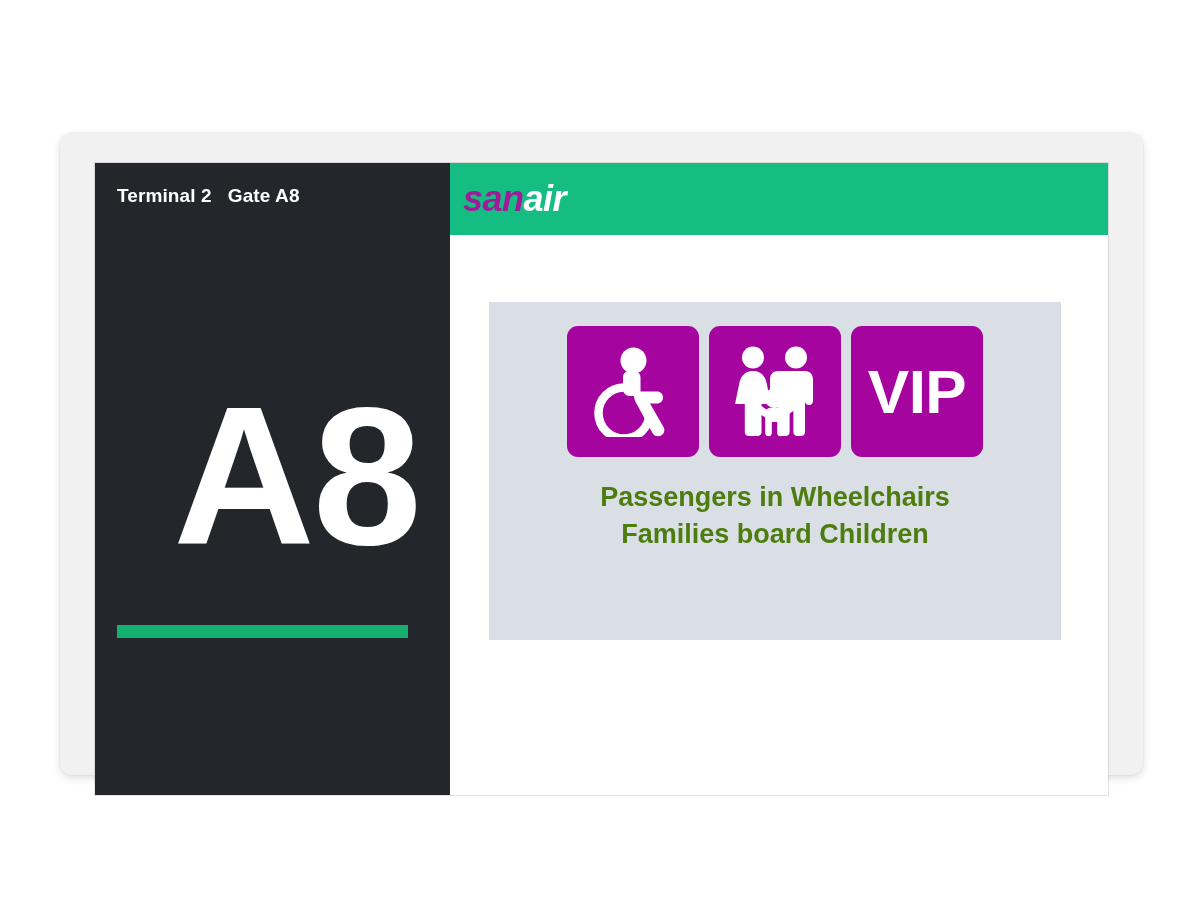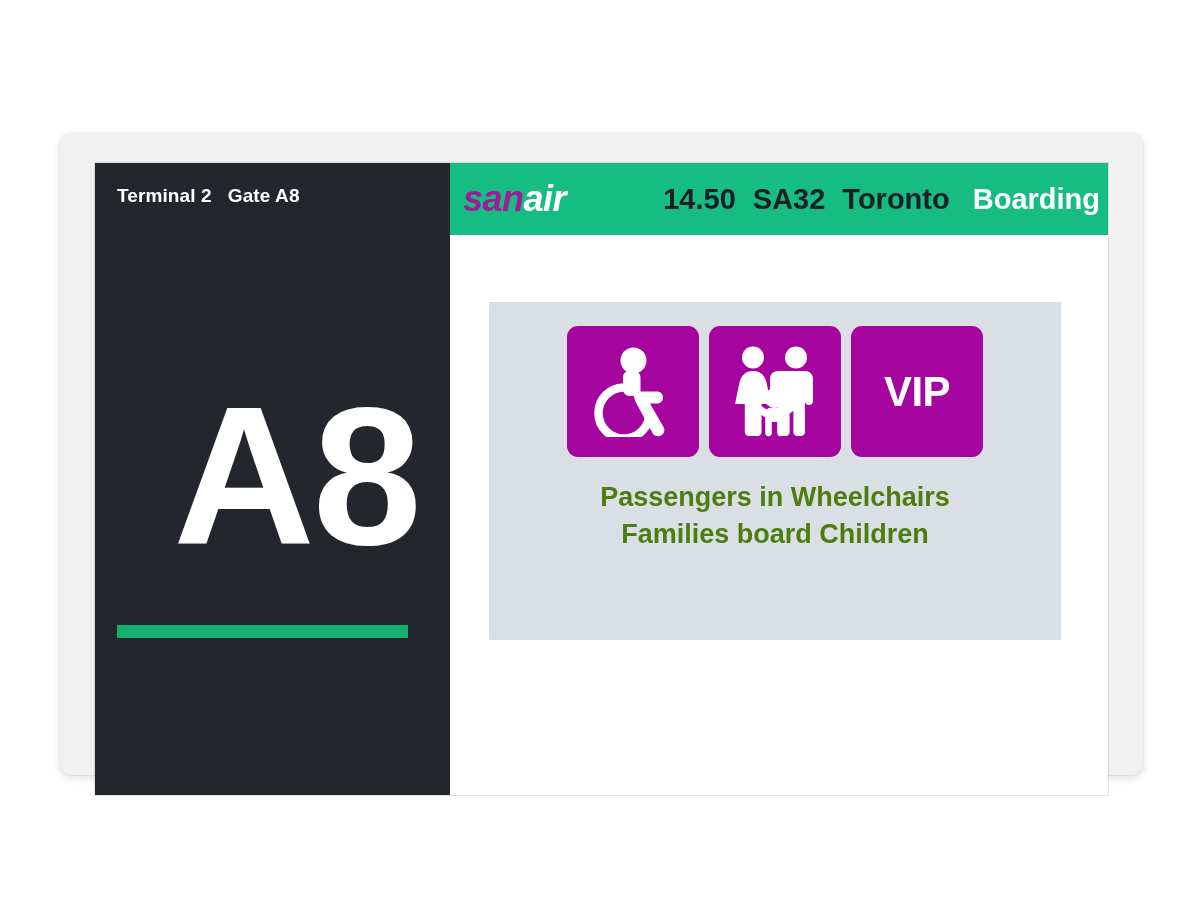--- a/index.html
+++ b/index.html
@@ -153,21 +153,21 @@
     background: #a5049f;
     border-radius: 11px;
     display: flex;
     align-items: center;
     justify-content: center;
     box-sizing: border-box;
   }
   .priority-tile svg { display: block; }
   .vip-text {
     color: #ffffff;
-    font-size: 42px;
+    font-size: 62px;
     font-weight: bold;
     letter-spacing: -0.5px;
     line-height: 1;
   }
 
   #priority-message {
     margin-top: 22px;
     text-align: center;
     color: #4d7c0f;
   }
@@ -193,26 +193,20 @@
     <div id="gate-status-bar"></div>
   </div>
 
   <div id="content-panel">
 
     <div id="flight-header">
       <div id="airline-logo">
         <span class="logo-a">san</span><span class="logo-b">air</span>
       </div>
 
-      <div id="flight-info">
-        <span class="fi">14.50</span>
-        <span class="fi">SA32</span>
-        <span class="fi">Toronto</span>
-        <span class="fi status">Boarding</span>
-      </div>
     </div>
 
     <div id="priority-card">
 
       <div id="priority-icons">
 
         <div class="priority-tile">
           <span>
             <svg width="86" height="90" viewBox="0 0 86 90" fill="#ffffff">
               <circle cx="43.5" cy="13.5" r="13"></circle>

